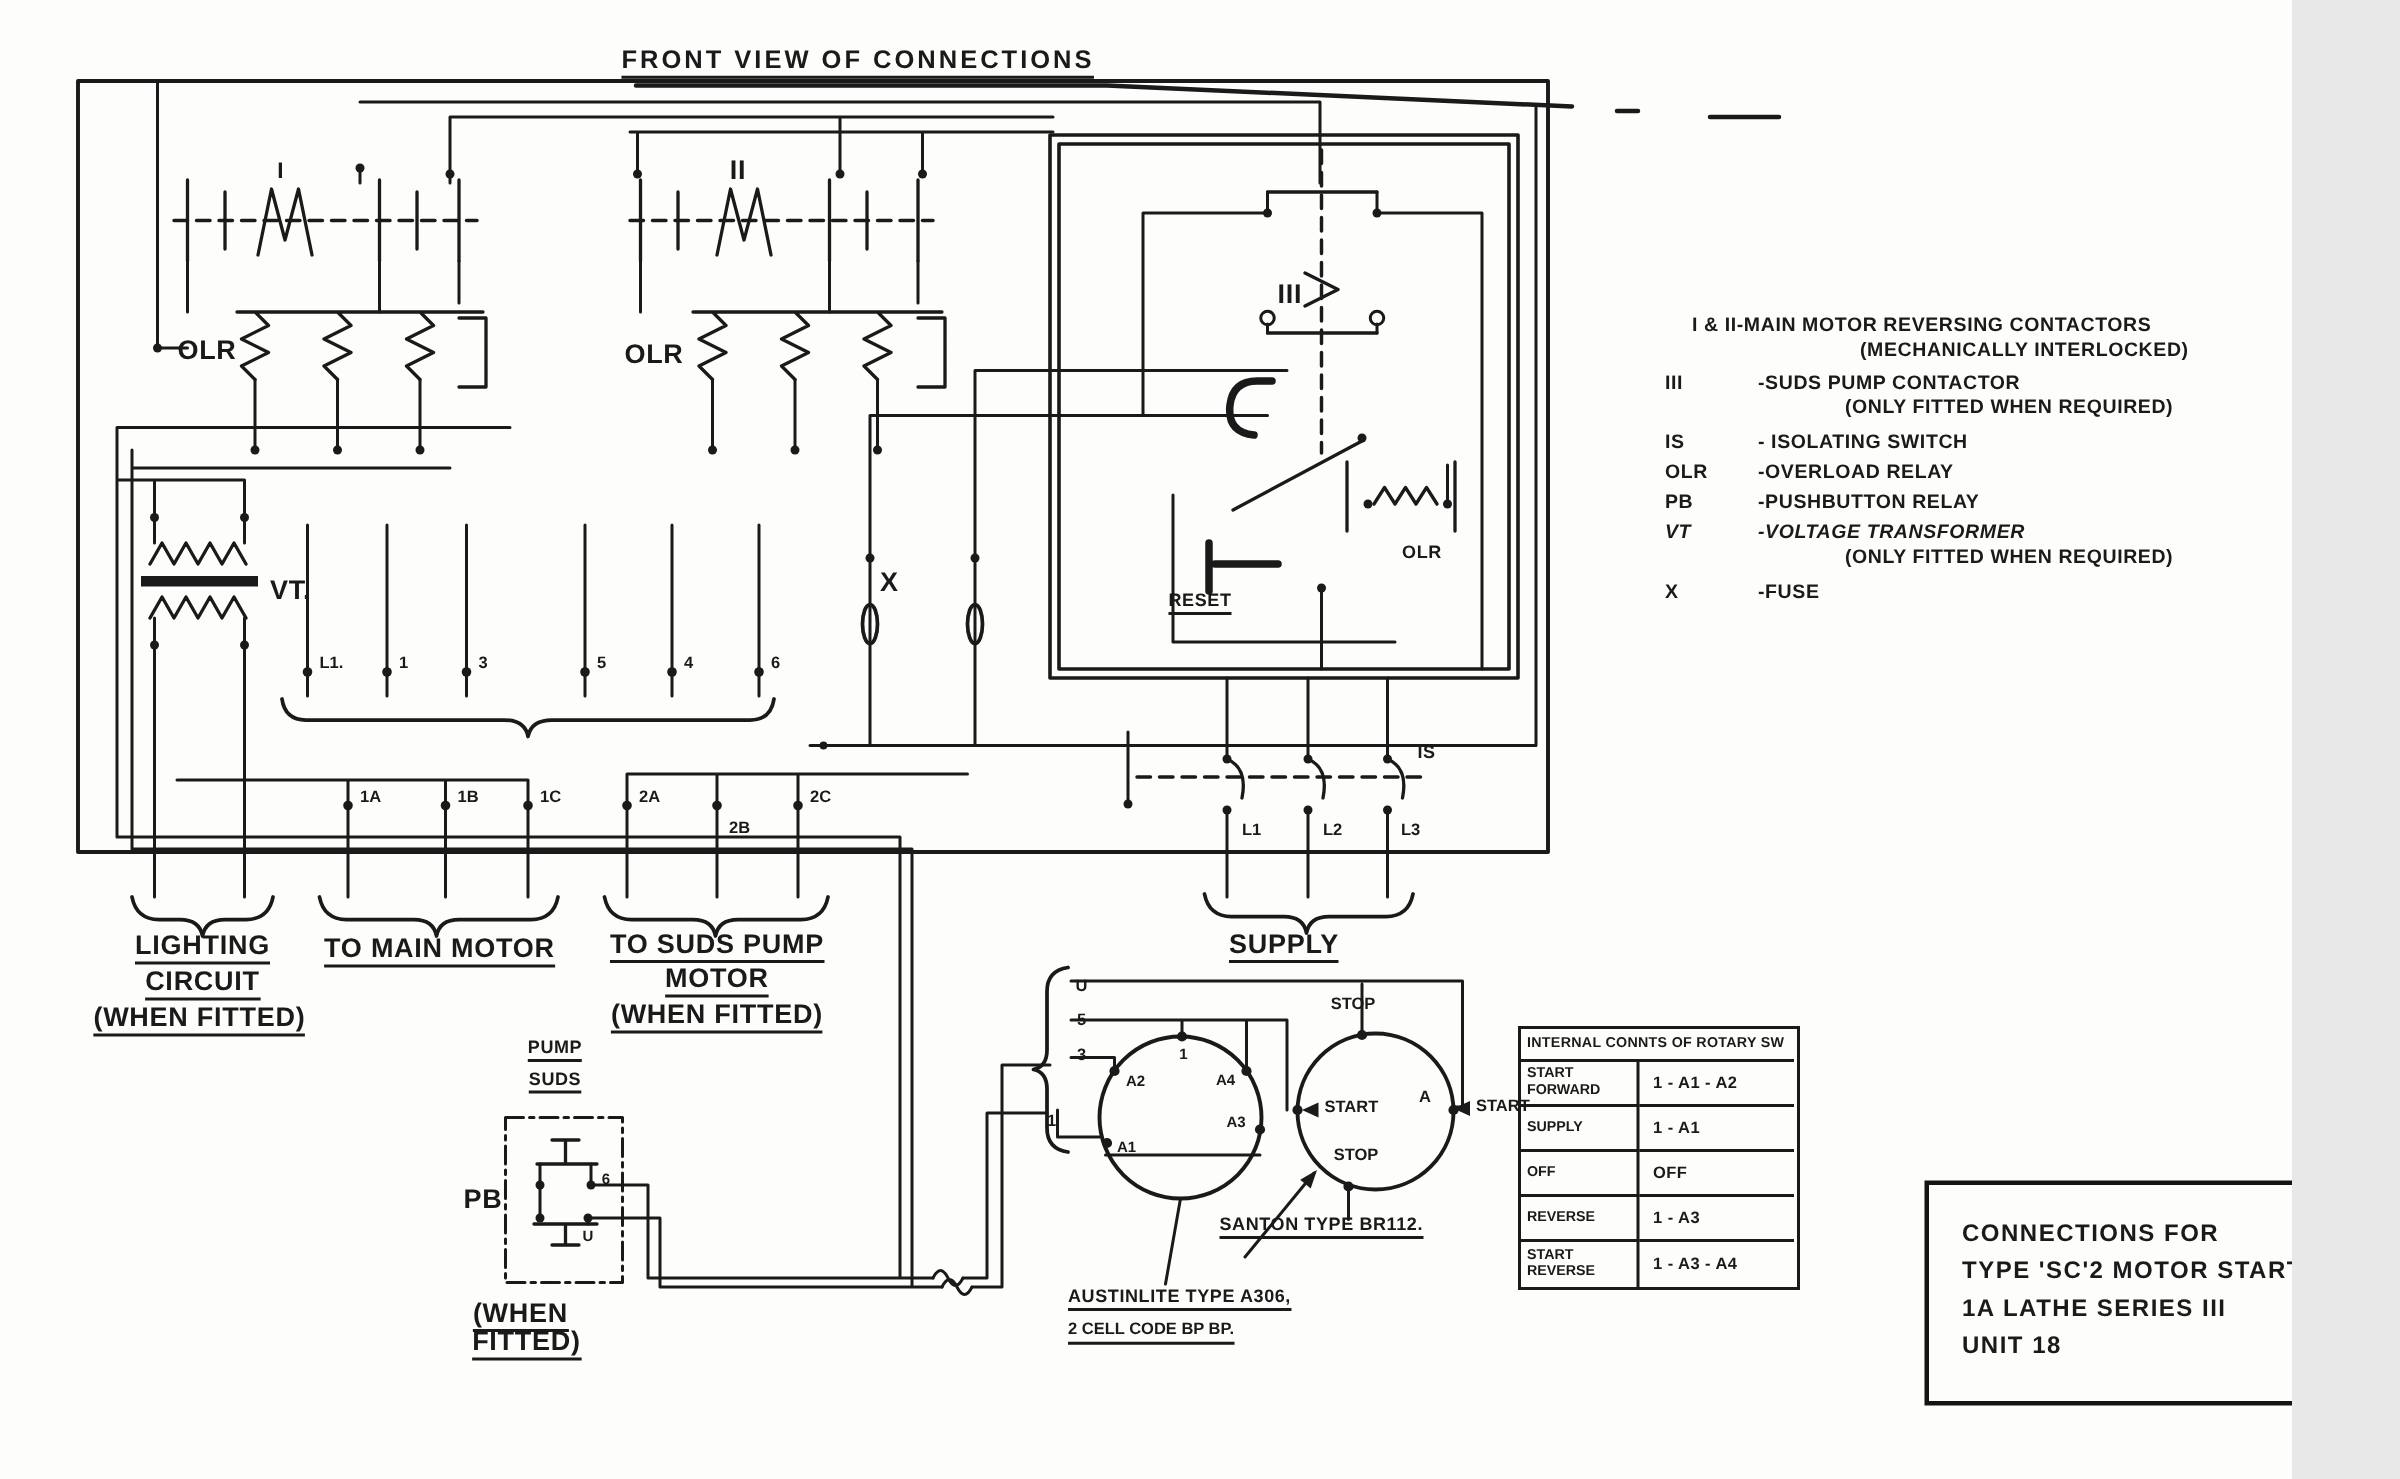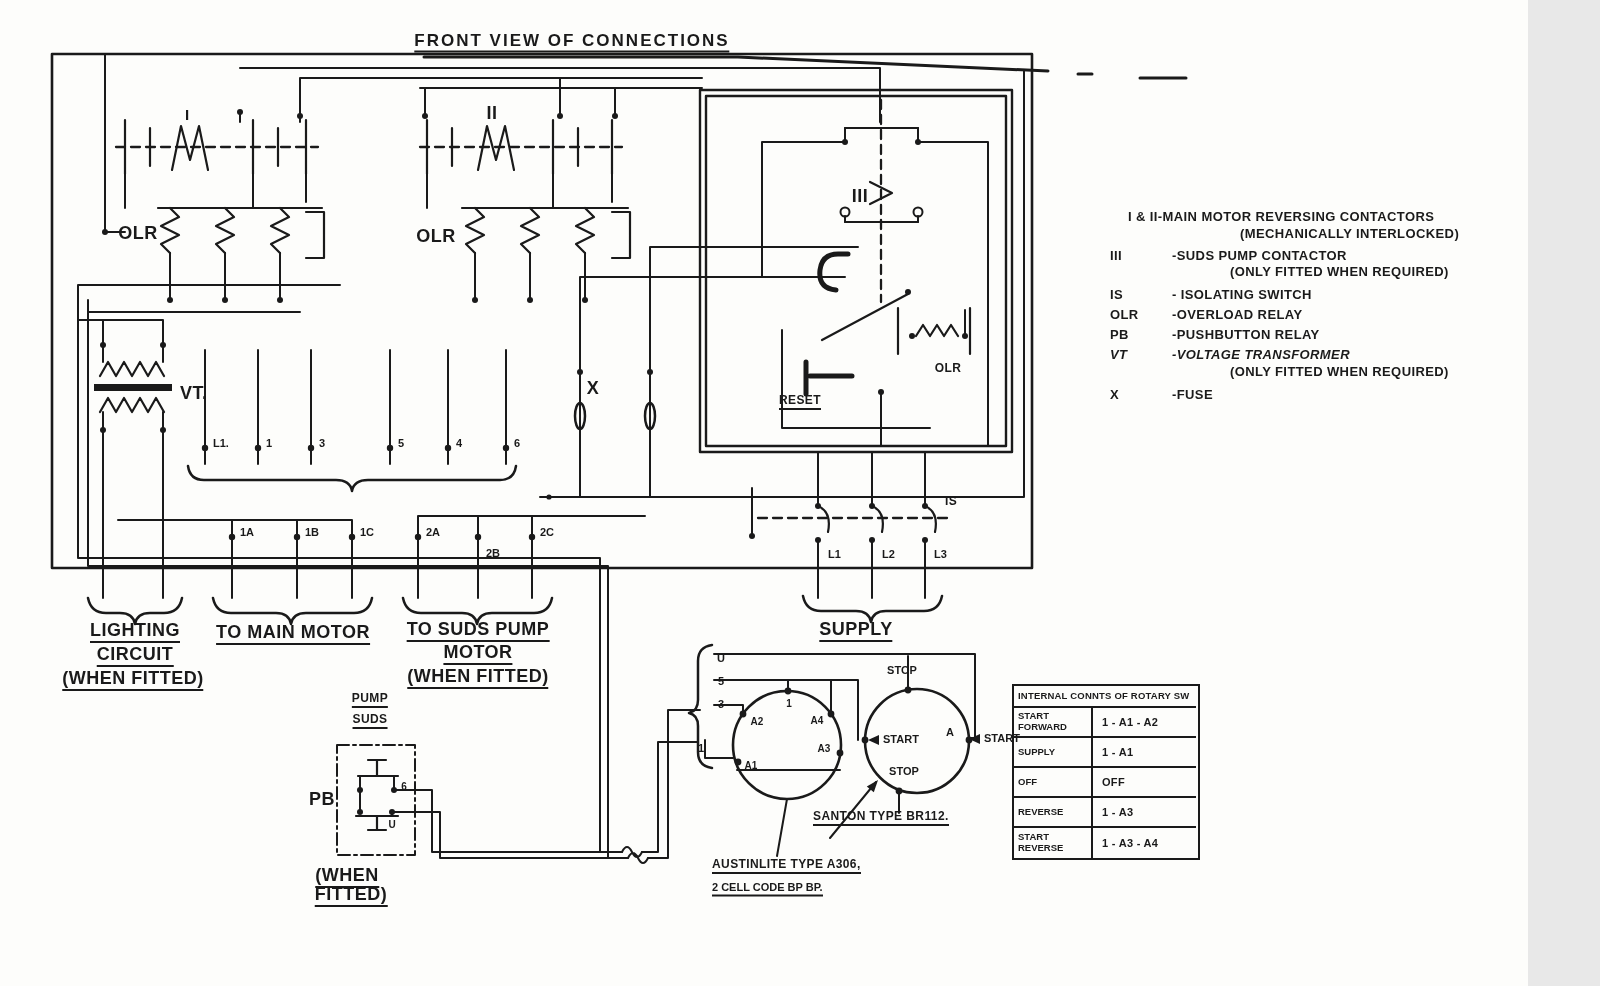--- a/index.html
+++ b/index.html
@@ -308,14 +308,22 @@
     <div class="cm">SUPPLY</div>
     <div class="cc">1 - A1</div>
     <div class="cm">OFF</div>
     <div class="cc">OFF</div>
     <div class="cm">REVERSE</div>
     <div class="cc">1 - A3</div>
     <div class="cm nb">START REVERSE</div>
     <div class="cc nb">1 - A3 - A4</div>
   </div>
 
+  <div class="tb">
+    <div class="lines">
+      <div>CONNECTIONS FOR</div>
+      <div>TYPE 'SC'2 MOTOR STARTER</div>
+      <div>1A LATHE SERIES III</div>
+      <div>UNIT 18</div>
+    </div>
+  </div>
 
 </div>
 
 </body></html>

